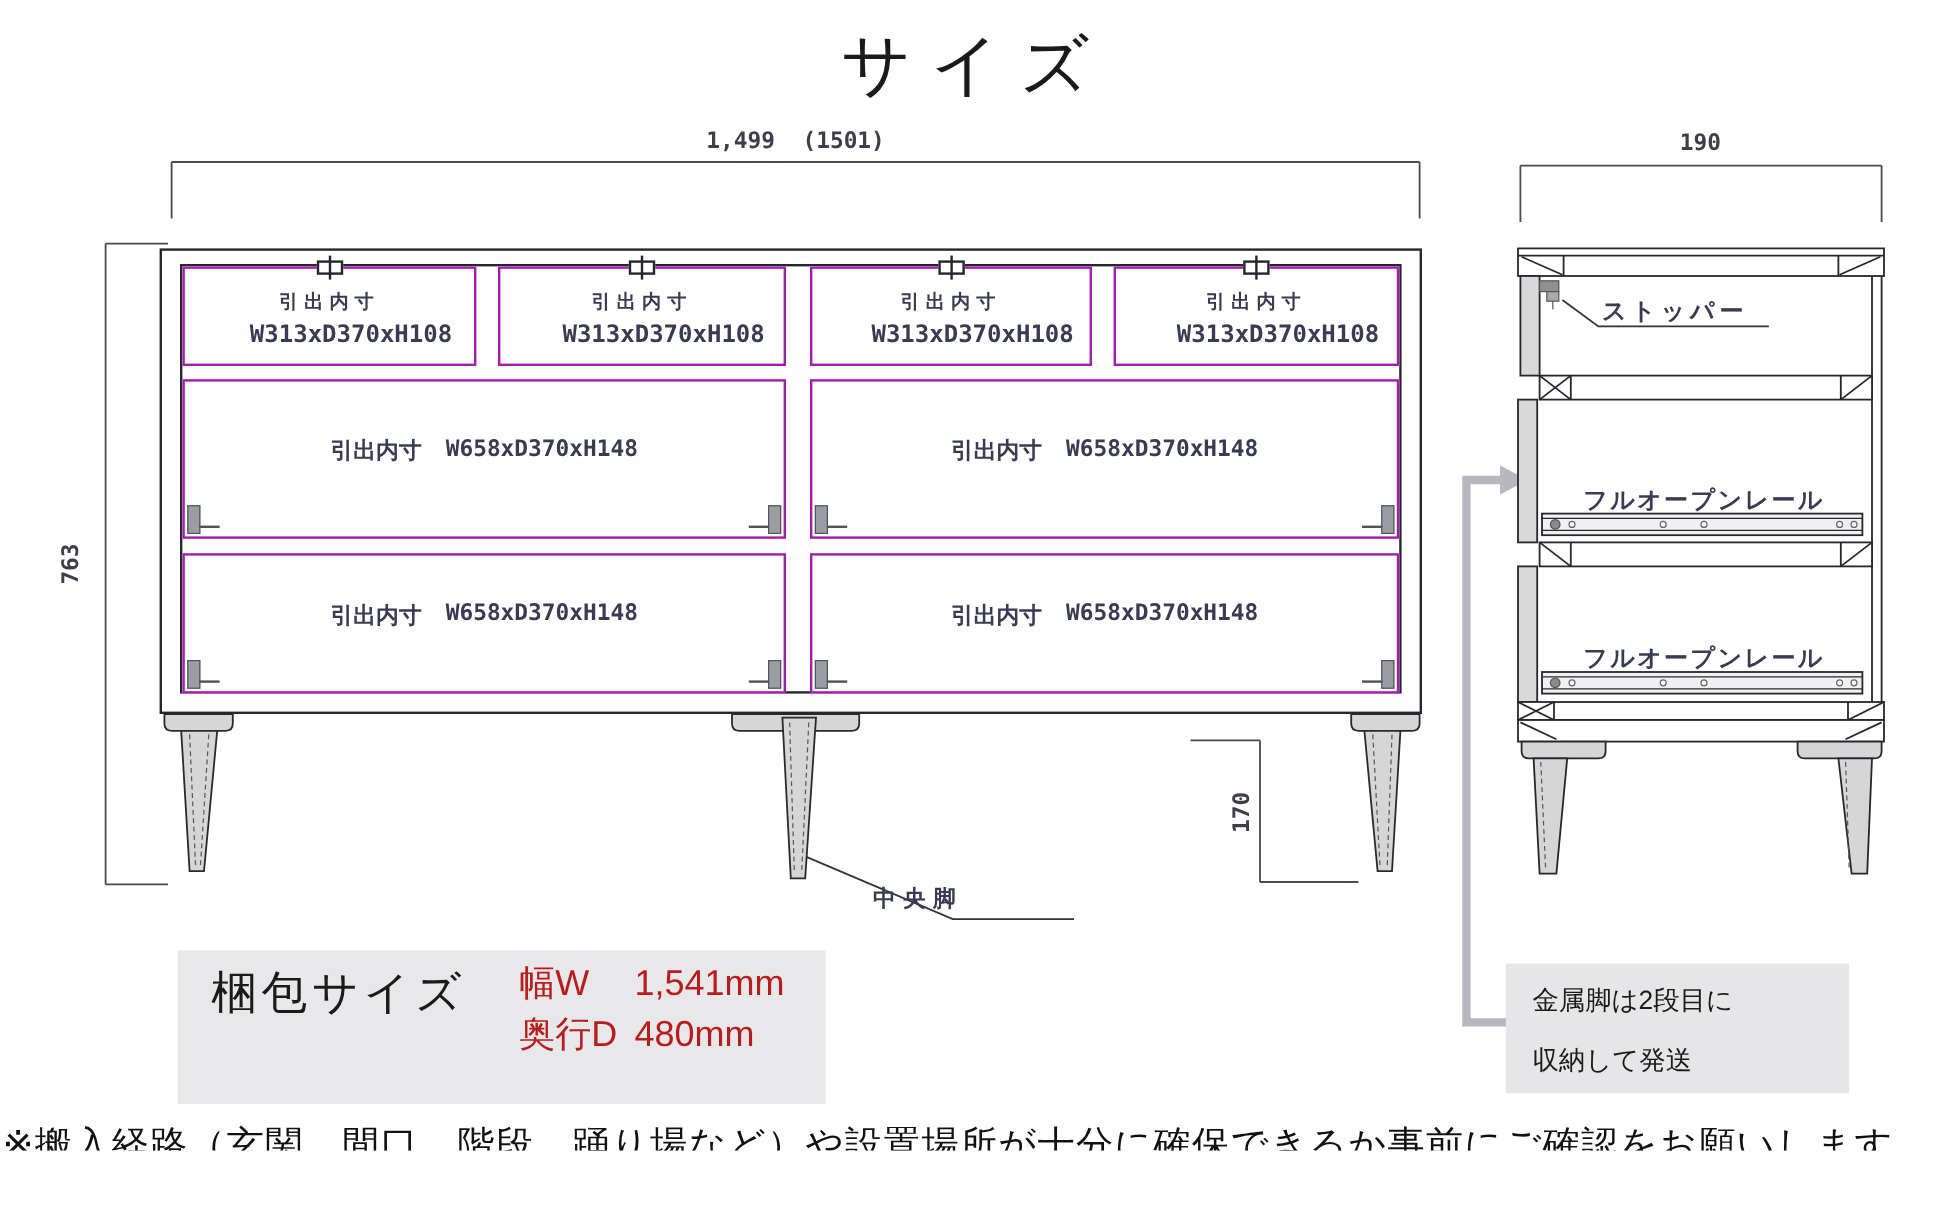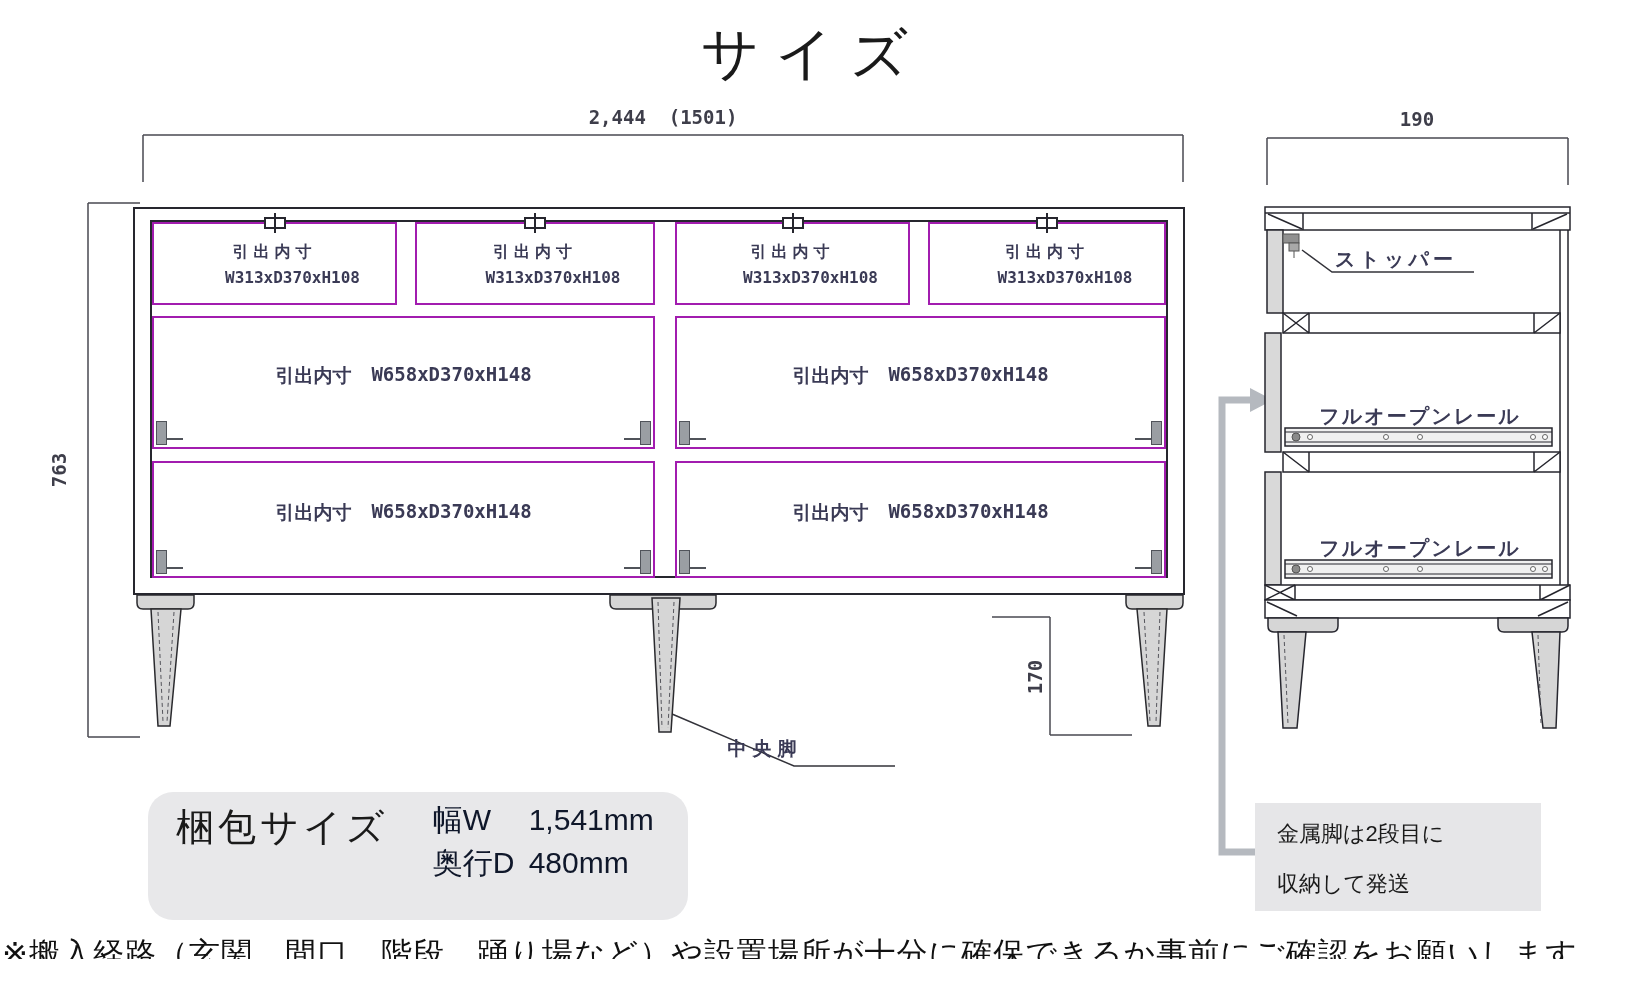--- a/index.html
+++ b/index.html
@@ -11,38 +11,38 @@
          font-size:57px;font-weight:400;letter-spacing:16px;color:#1a1a1a;}
   .cad{font-family:"DejaVu Sans Mono","Liberation Mono",monospace;color:#3a3a55;font-weight:bold;}
   .dim{position:absolute;font-family:"DejaVu Sans Mono","Liberation Mono",monospace;
        color:#3e3e4a;font-weight:600;font-size:19px;white-space:pre;text-align:center;}
   
   .rect{position:absolute;box-sizing:border-box;border:2px solid #26262e;background:#fff;}
   .drawer{position:absolute;box-sizing:border-box;border:2px solid #a21caf;background:#fff;
           display:flex;flex-direction:column;align-items:center;justify-content:center;text-align:center;}
   .drawer.small{top:222px;height:83px;}
   .sd-line1{font-size:16px;letter-spacing:5px;line-height:28px;}
-  .sd-line2{font-size:16px;letter-spacing:0px;line-height:24px;margin-left:36px;}
+  .sd-line2{font-size:20px;letter-spacing:0px;line-height:24px;margin-left:36px;}
   .ld-label{display:flex;gap:20px;font-size:19px;margin-bottom:14px;}
   .latch{position:absolute;top:-7px;left:50%;transform:translateX(-50%);
          width:22px;height:12px;border:2px solid #26262e;background:#fff;box-sizing:border-box;}
   .latch::before{content:"";position:absolute;left:50%;top:-6px;width:2px;height:20px;
                  background:#26262e;transform:translateX(-50%);}
   .hinge{position:absolute;bottom:2px;width:9px;height:22px;background:#9a9ea3;border:1px solid #50535a;}
   .hinge-l{left:2px;} .hinge-r{right:2px;}
   .hinge-l::after{content:"";position:absolute;right:-17px;bottom:4px;width:17px;height:2px;background:#50535a;}
   .hinge-r::after{content:"";position:absolute;left:-17px;bottom:4px;width:17px;height:2px;background:#50535a;}
   
   .side-label{position:absolute;font-size:20px;letter-spacing:2px;}
   
   .packing-box{position:absolute;left:148px;top:792px;width:540px;height:128px;background:#e8e8ea;
-               display:flex;align-items:flex-start;border-radius:25px;}
+               display:flex;align-items:flex-start;}
   .packing-title{font-size:38px;color:#1a1a1a;padding:10px 0 0 28px;letter-spacing:4px;}
   .packing-rows{margin:6px 0 0 44px;}
-  .packing-row{display:flex;font-size:30px;color:#0f172a;line-height:43px;}
+  .packing-row{display:flex;font-size:30px;color:#b91c1c;line-height:43px;}
   .packing-row .lab{width:96px;}
   .ship-box{position:absolute;left:1255px;top:803px;width:286px;height:108px;background:#e6e6e8;
             font-size:22px;color:#1a1a1a;line-height:50px;padding:6px 0 0 22px;box-sizing:border-box;}
   .footer{position:absolute;left:2px;top:933px;width:1622px;font-size:31px;color:#111;letter-spacing:1px;}
 </style>
 </head>
 <body>
 
 <div class="canvas">
 
@@ -138,21 +138,21 @@
         <path d="M1284,635 L1288,724" stroke="#55555c" stroke-width="1" stroke-dasharray="4 3"></path>
         <path d="M1498,618 h70 v8 q0,6 -6,6 h-58 q-6,0 -6,-6 z" fill="#d6d6d6"></path>
         <polygon points="1532,632 1560,632 1556,728 1543,728" fill="#d6d6d6"></polygon>
         <path d="M1538,635 L1541,724" stroke="#55555c" stroke-width="1" stroke-dasharray="4 3"></path>
       </g>
     </g>
   </svg>
 
   <div class="title">サイズ</div>
 
-  <div class="dim" style="left:463px;top:106px;width:400px;">2,444  (1501)</div>
+  <div class="dim" style="left:463px;top:106px;width:400px;">1,499  (1501)</div>
   <div class="dim" style="left:20px;top:458px;width:80px;height:24px;transform:rotate(-90deg);">763</div>
   <div class="dim" style="left:1317px;top:108px;width:200px;">190</div>
   <div class="dim" style="left:996px;top:665px;width:80px;height:24px;transform:rotate(-90deg);">170</div>
 
   <div class="rect" style="left:133px;top:207px;width:1052px;height:388px;"></div>
   <div class="rect" style="left:150px;top:220px;width:1018px;height:358px;"></div>
 
   <div class="drawer small" style="left:152px;width:245px;">
     <div class="latch"></div>
     <div class="sd-line1 cad">引出内寸</div>

